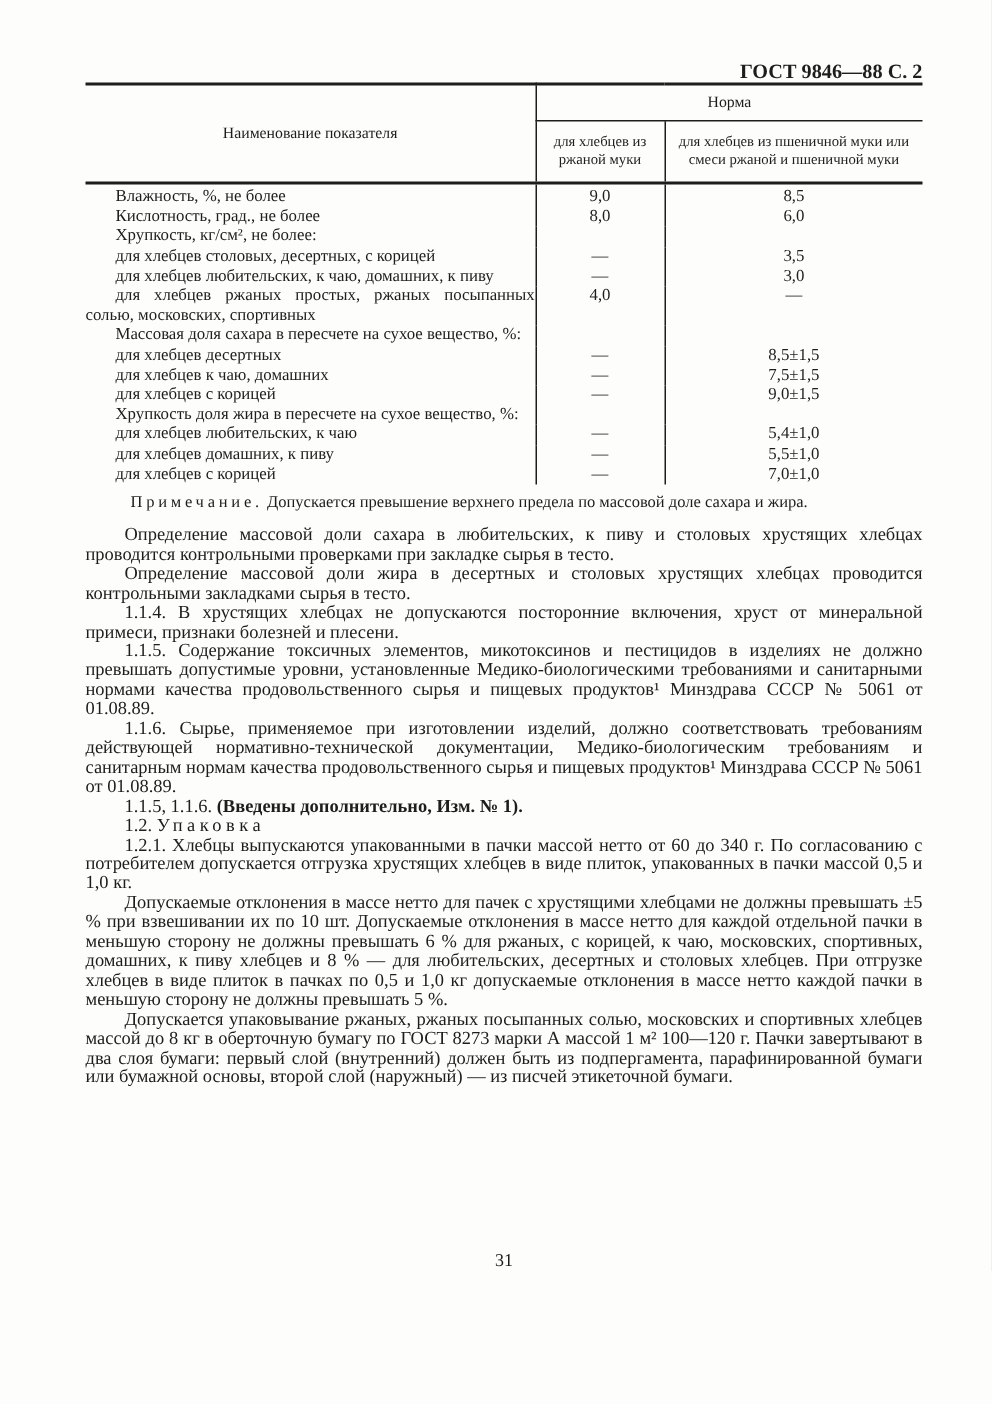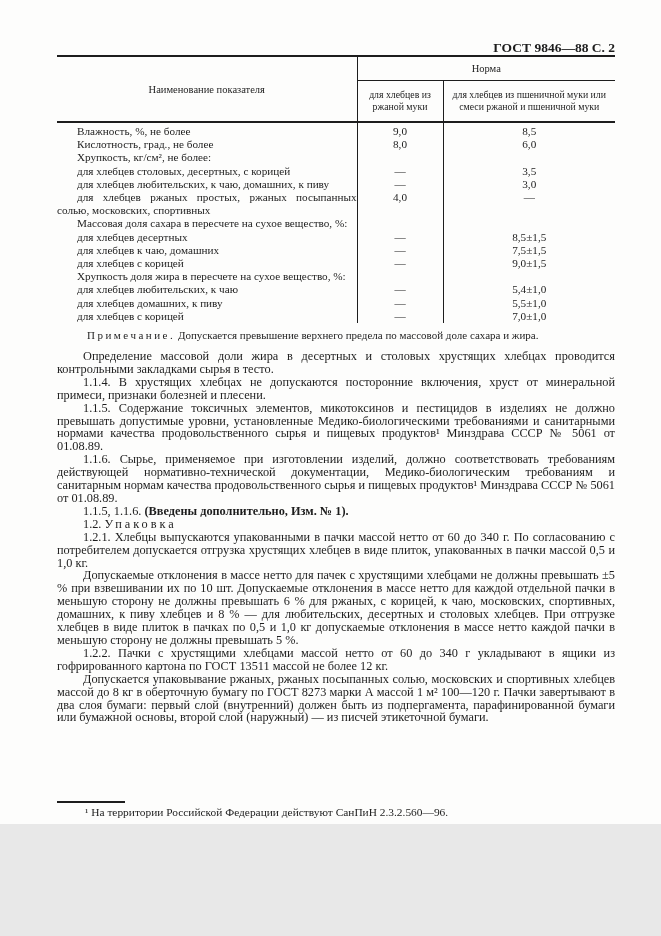--- a/index.html
+++ b/index.html
@@ -1,18 +1,18 @@
 <!DOCTYPE html>
 <html lang="ru"><head>
 <meta charset="utf-8">
 <style>
   * { box-sizing: border-box; }
   html, body { margin: 0; padding: 0; background: #e8e8e8; }
   .page {
-    width: 661px; height: 824px;
+    width: 661px; height: 936px;
     background: #fdfdfc;
     position: relative;
     margin: 0 auto;
     font-family: "Liberation Serif", "DejaVu Serif", serif;
     color: #1d1d1d;
     padding: 40px 46px 0 57px;
     overflow: hidden;
   }
   .doc-header {
     text-align: right;
@@ -199,32 +199,28 @@
           <td class="c1">для хлебцев с корицей</td>
           <td class="c2">—</td>
           <td class="c3">7,0±1,0</td>
         </tr>
       </tbody>
   </table>
 
   <div class="note"><span class="note-label">Примечание.</span><span> Допускается превышение верхнего предела по массовой доле сахара и жира.</span></div>
 
   <div class="paragraphs">
+      <div class="para">Определение массовой доли сахара в любительских, к пиву и столовых хрустящих хлебцах проводится контрольными проверками при закладке сырья в тесто.</div>
       <div class="para">Определение массовой доли жира в десертных и столовых хрустящих хлебцах проводится контрольными закладками сырья в тесто.</div>
       <div class="para">1.1.4. В хрустящих хлебцах не допускаются посторонние включения, хруст от минеральной примеси, признаки болезней и плесени.</div>
       <div class="para">1.1.5. Содержание токсичных элементов, микотоксинов и пестицидов в изделиях не должно превышать допустимые уровни, установленные Медико-биологическими требованиями и санитарными нормами качества продовольственного сырья и пищевых продуктов¹ Минздрава СССР № 5061 от 01.08.89.</div>
       <div class="para">1.1.6. Сырье, применяемое при изготовлении изделий, должно соответствовать требованиям действующей нормативно-технической документации, Медико-биологическим требованиям и санитарным нормам качества продовольственного сырья и пищевых продуктов¹ Минздрава СССР № 5061 от 01.08.89.</div>
       <div class="para">1.1.5, 1.1.6. <b>(Введены дополнительно, Изм. № 1).</b></div>
       <div class="para">1.2. <span class="spaced">Упаковка</span></div>
       <div class="para">1.2.1. Хлебцы выпускаются упакованными в пачки массой нетто от 60 до 340 г. По согласованию с потребителем допускается отгрузка хрустящих хлебцев в виде плиток, упакованных в пачки массой 0,5 и 1,0 кг.</div>
       <div class="para">Допускаемые отклонения в массе нетто для пачек с хрустящими хлебцами не должны превышать ±5 % при взвешивании их по 10 шт. Допускаемые отклонения в массе нетто для каждой отдельной пачки в меньшую сторону не должны превышать 6 % для ржаных, с корицей, к чаю, московских, спортивных, домашних, к пиву хлебцев и 8 % — для любительских, десертных и столовых хлебцев. При отгрузке хлебцев в виде плиток в пачках по 0,5 и 1,0 кг допускаемые отклонения в массе нетто каждой пачки в меньшую сторону не должны превышать 5 %.</div>
-      <div class="para">1.2.2. Пачки с хрустящими хлебцами массой нетто от 60 до 340 г укладывают в ящики из гофрированного картона по ГОСТ 13511 массой не более 12 кг.</div>
       <div class="para">Допускается упаковывание ржаных, ржаных посыпанных солью, московских и спортивных хлебцев массой до 8 кг в оберточную бумагу по ГОСТ 8273 марки А массой 1 м² 100—120 г. Пачки завертывают в два слоя бумаги: первый слой (внутренний) должен быть из подпергамента, парафинированной бумаги или бумажной основы, второй слой (наружный) — из писчей этикеточной бумаги.</div>
     </div>
 
-  <div class="footnote-area">
-    <div class="footnote-rule"></div>
-    <div class="footnote-text">¹ На территории Российской Федерации действуют СанПиН 2.3.2.560—96.</div>
-  </div>
 
   <div class="page-number">31</div>
 
 </div>
 
 </body></html>

